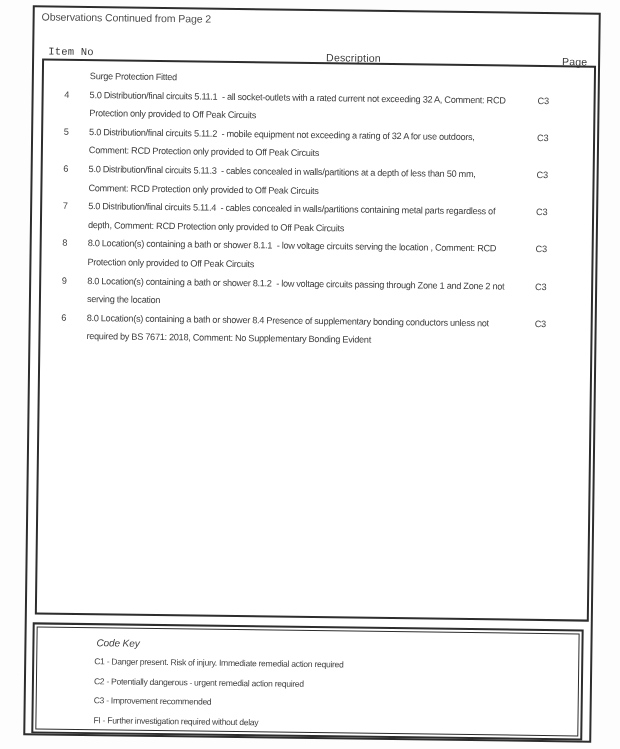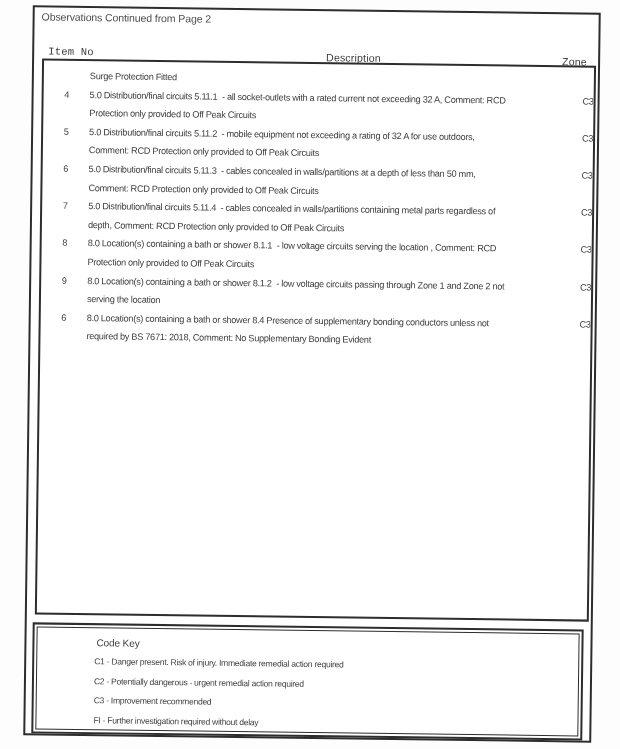--- a/index.html
+++ b/index.html
@@ -50,37 +50,38 @@
   .obs-row {
     display:grid;
     grid-template-columns:46px 448px 1fr;
     font-size:9.2px;
     letter-spacing:-0.3px;
     line-height:18.6px;
     color:#3e3e3e;
   }
   .item-no { text-align:center; }
   .desc-line { white-space:pre; }
-  .code-cell { text-align:right; align-self:start; }
+  .code-cell { text-align:left; align-self:start; }
   .codekey-box {
     position:absolute;
     left:6px; top:615px;
     width:551px; height:111px;
     border:2px solid #2d2d2d;
   }
   .codekey-inner {
     position:absolute;
     inset:2px;
     border:1px solid #2d2d2d;
   }
   .ck-title {
     position:absolute;
     left:62px; top:12px;
     font-size:10px;
     letter-spacing:-0.1px;
+    font-style:italic;
   }
   .ck-entries {
     position:absolute;
     left:60px; top:31px;
     display:flex;
     flex-direction:column;
     gap:9.5px;
   }
   .ck-entry {
     font-size:8.6px;
@@ -91,21 +92,21 @@
 </style>
 </head>
 <body>
 
 <div class="page">
 
   <div class="doc-title">Observations Continued from Page 2</div>
 
   <div class="hdr hdr-item">Item No</div>
   <div class="hdr hdr-desc">Description</div>
-  <div class="hdr hdr-code">Zone</div>
+  <div class="hdr hdr-code">Page</div>
 
   <div class="table-box">
     <div class="rows">
 
       <div class="obs-row">
         <div class="item-no"></div>
         <div class="desc-line">Surge Protection Fitted</div>
         <div class="code-cell"></div>
       </div>
 

